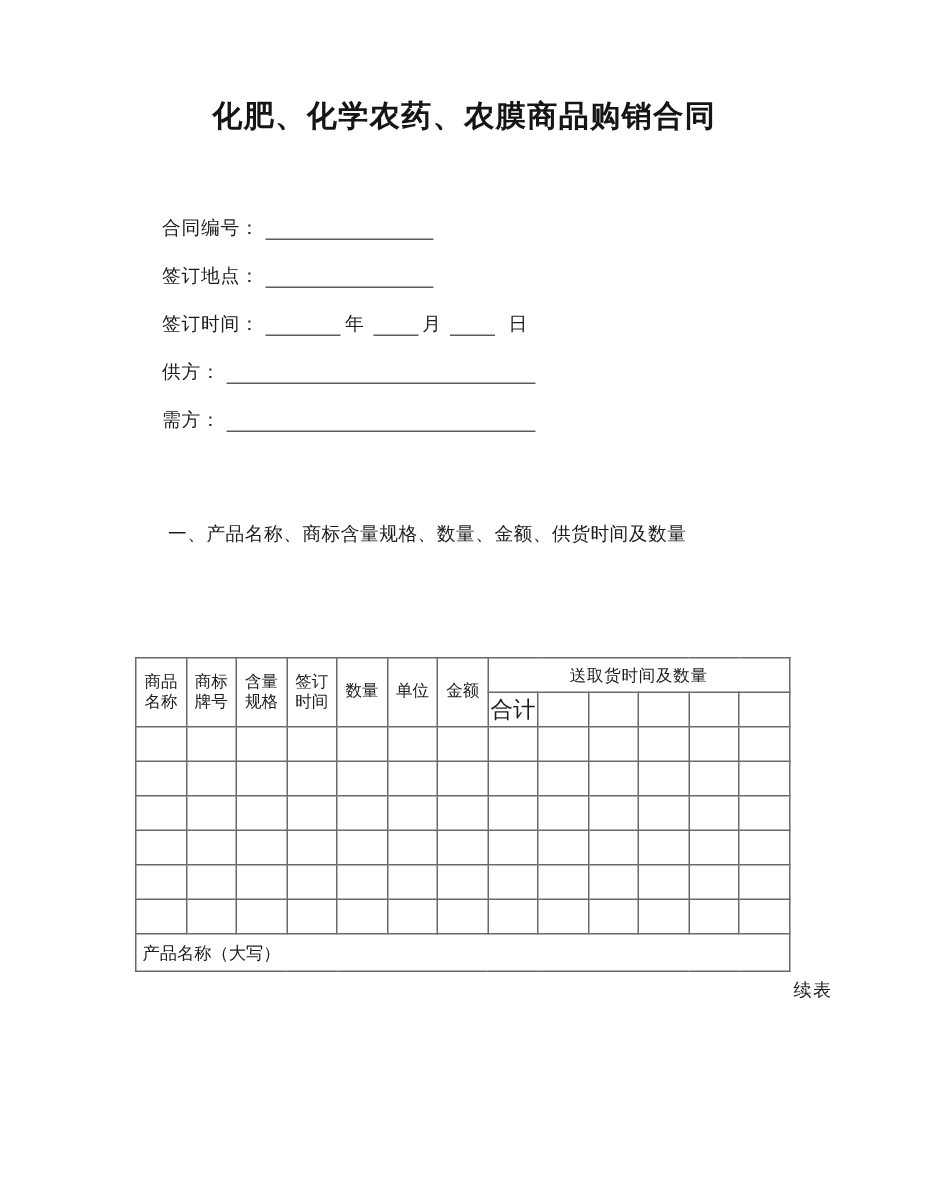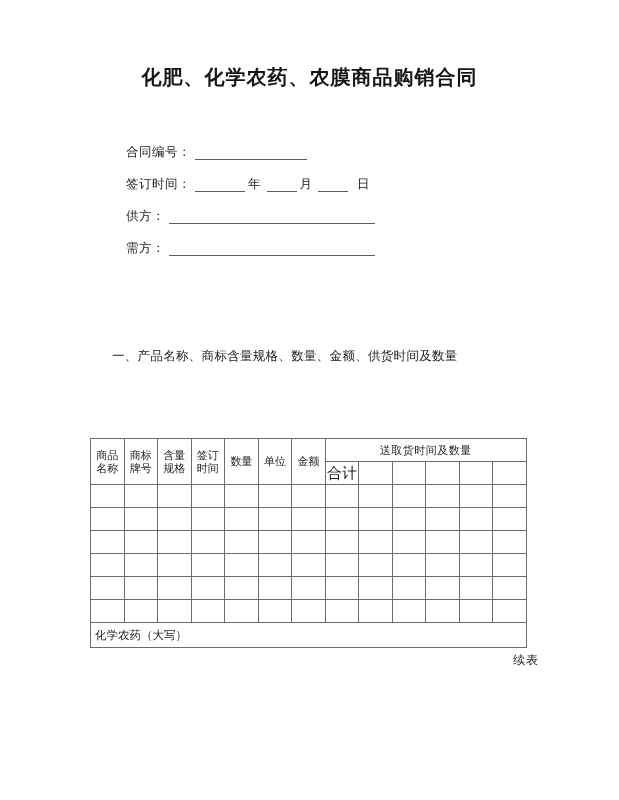--- a/index.html
+++ b/index.html
@@ -31,21 +31,21 @@
     font-family: "Liberation Serif", "DejaVu Serif", serif;
     font-size: 20px;
     font-weight: bold;
     letter-spacing: 1px;
     color: #151515;
   }
 
   
   .form-block {
     position: absolute;
-    left: 126px;
+    left: 108px;
     top: 146px;
     width: 420px;
   }
   .form-row {
     display: flex;
     align-items: flex-end;
     font-size: 12.5px;
     color: #1c1c1c;
     margin-bottom: 18px;
     line-height: 1.1;
@@ -125,41 +125,45 @@
   .total-row td {
     height: 24px;
     text-align: left;
     padding-left: 4px;
     font-size: 11.5px;
   }
 
   
   .continuation {
     position: absolute;
-    right: 80px;
+    right: 64px;
     top: 652px;
     font-size: 12px;
     color: #1c1c1c;
     letter-spacing: 1px;
   }
 </style>
 </head>
 <body>
 
 <div class="page">
 
   <div class="doc-title">化肥、化学农药、农膜商品购销合同</div>
 
   <div class="form-block">
 
     <div class="form-row">
       <span class="form-label">合同编号：</span>
       <span class="rule rule-short"></span>
     </div>
 
+    <div class="form-row">
+      <span class="form-label">签订地点：</span>
+      <span class="rule rule-short"></span>
+    </div>
 
     <div class="form-row">
       <span class="form-label">签订时间：</span>
       <span class="rule rule-year"></span>
       <span class="date-unit">年</span>
       <span class="rule rule-month"></span>
       <span class="date-unit">月</span>
       <span class="rule rule-day"></span>
       <span class="date-unit spaced">日</span>
     </div>
@@ -299,20 +303,20 @@
         <td></td>
         <td></td>
         <td></td>
         <td></td>
         <td></td>
         <td></td>
         <td></td>
         <td></td>
       </tr>
       <tr class="total-row">
-        <td colspan="13">化学农药（大写）</td>
+        <td colspan="13">产品名称（大写）</td>
       </tr>
     </tbody>
   </table>
 
   <div class="continuation">续表</div>
 
 </div>
 
 </body></html>

